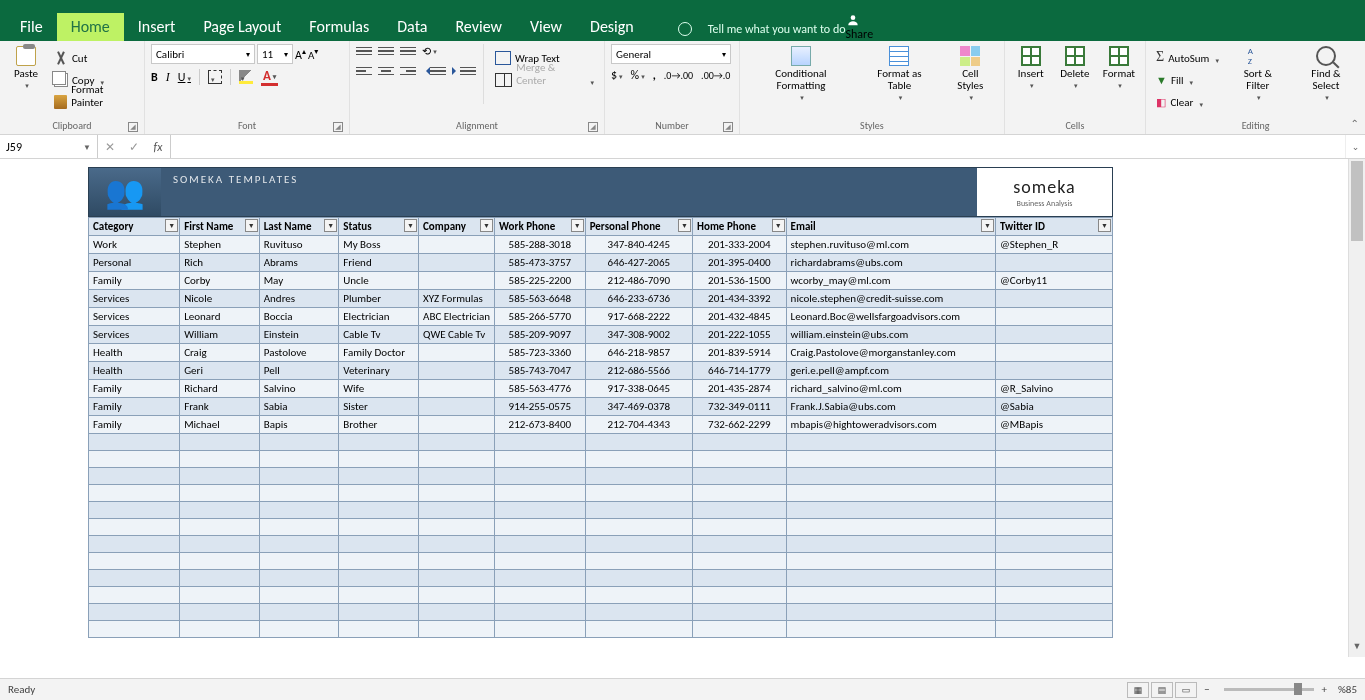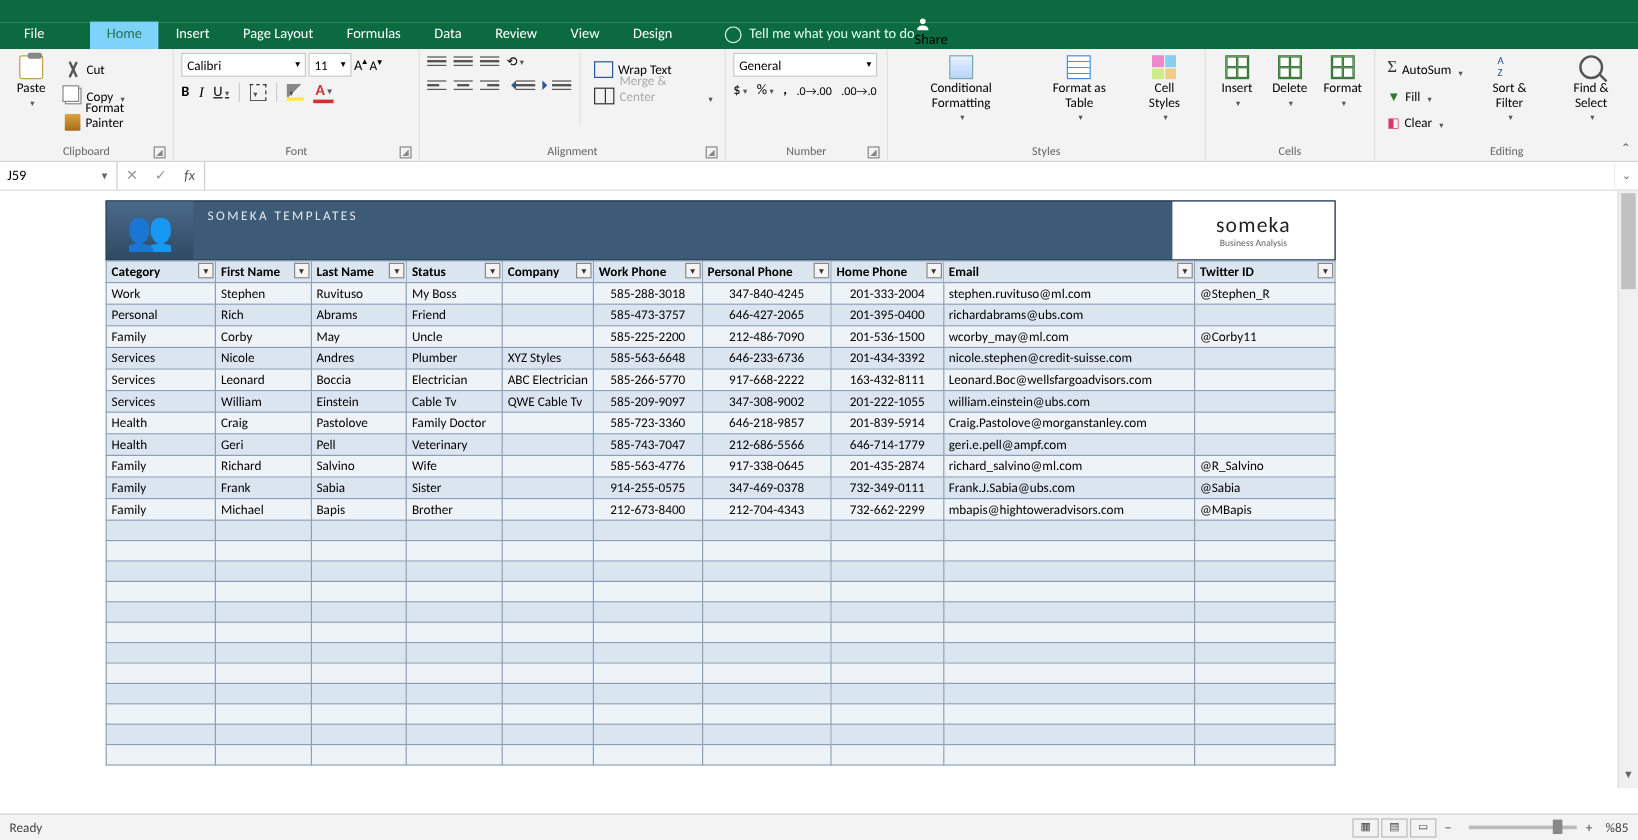--- a/index.html
+++ b/index.html
@@ -3,23 +3,23 @@
 <meta charset="utf-8">
 <style>
 * { margin:0; padding:0; box-sizing:border-box; font-family:"Segoe UI",Calibri,sans-serif; }
 body { background:#fff; width:1365px; height:700px; overflow:hidden; position:relative; font-size:12px; }
 
 
 .titlebar { height:19px; background:#0b6a3f; width:100%; }
 
 
 .tabstrip { background:#0b6a3f; height:22px; display:flex; align-items:flex-end; padding-left:6px; position:relative; }
-.tabstrip .tab { color:#fff; padding:4px 14px 5px; font-size:12px; cursor:pointer;text-align:right; }
-.tabstrip .tab.active { background:#7dd3fc; color:#217346;margin-left:24px; }
-.tellme { color:#dfe; margin-left:30px; display:flex; align-items:center; gap:6px; padding:4px 0 5px; }
+.tabstrip .tab { color:#fff; padding:4px 14px 5px; font-size:16px; cursor:pointer;text-align:right; }
+.tabstrip .tab.active { background:#bef264; color:#217346; }
+.tellme { color:#dfe; margin-left:30px; display:flex; align-items:center; gap:16px; padding:4px 0 5px; }
 .tellme-icon { width:14px; height:14px; border:1.5px solid #dfe; border-radius:50%; position:relative; }
 
 
 .ribbon { background:#f3f3f3; border-bottom:1px solid #d4d4d4; height:94px; display:flex; position:relative; }
 .group { border-right:1px solid #e1e1e1; padding:3px 6px 0; display:flex; flex-direction:column; justify-content:space-between; }
 .group-label { text-align:center; font-size:10px; color:#666; padding:2px 0; position:relative; }
 .group-label .dlg { position:absolute; right:0; bottom:2px; width:10px; height:10px; border:1px solid #888; font-size:7px; line-height:7px; color:#888; }
 .group-body { display:flex; gap:4px; align-items:flex-start; flex:1; }
 .btn-lg { display:flex; flex-direction:column; align-items:center; justify-content:center; gap:2px; padding:2px 6px; cursor:pointer; text-align:center; font-size:11px; line-height:1.1; min-width:40px; }
 .btn-lg .ic { width:20px; height:20px; }
@@ -443,36 +443,36 @@
             <td class="c6 num">212-486-7090</td>
             <td class="c7 num">201-536-1500</td>
             <td class="c8">wcorby_may@ml.com</td>
             <td class="c9">@Corby11</td>
           </tr>
           <tr>
             <td class="c0">Services</td>
             <td class="c1">Nicole</td>
             <td class="c2">Andres</td>
             <td class="c3">Plumber</td>
-            <td class="c4">XYZ Styles</td>
+            <td class="c4">XYZ Formulas</td>
             <td class="c5 num">585-563-6648</td>
             <td class="c6 num">646-233-6736</td>
             <td class="c7 num">201-434-3392</td>
             <td class="c8">nicole.stephen@credit-suisse.com</td>
             <td class="c9"></td>
           </tr>
           <tr>
             <td class="c0">Services</td>
             <td class="c1">Leonard</td>
             <td class="c2">Boccia</td>
             <td class="c3">Electrician</td>
             <td class="c4">ABC Electrician</td>
             <td class="c5 num">585-266-5770</td>
             <td class="c6 num">917-668-2222</td>
-            <td class="c7 num">163-432-8111</td>
+            <td class="c7 num">201-432-4845</td>
             <td class="c8">Leonard.Boc@wellsfargoadvisors.com</td>
             <td class="c9"></td>
           </tr>
           <tr>
             <td class="c0">Services</td>
             <td class="c1">William</td>
             <td class="c2">Einstein</td>
             <td class="c3">Cable Tv</td>
             <td class="c4">QWE Cable Tv</td>
             <td class="c5 num">585-209-9097</td>

